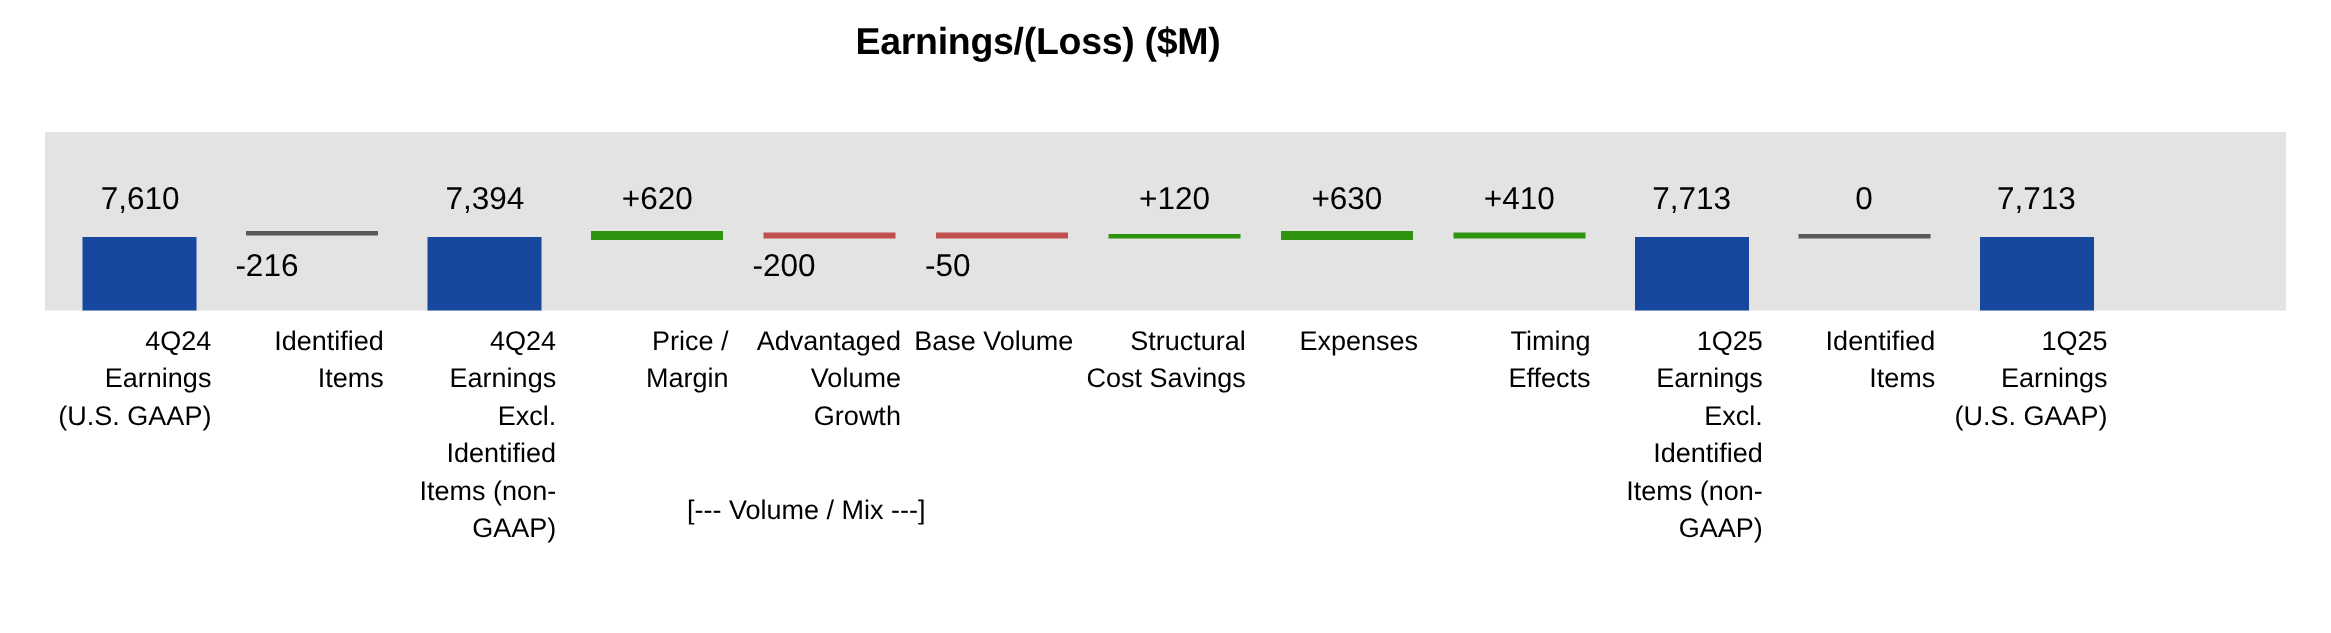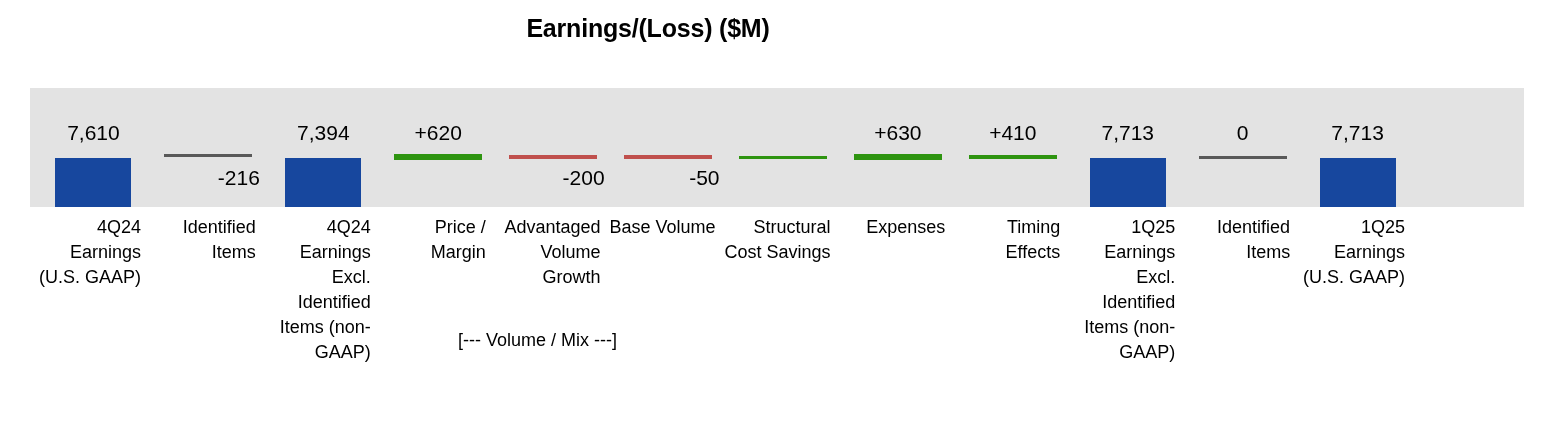--- a/index.html
+++ b/index.html
@@ -20,20 +20,21 @@
   #chart-title {
     position: absolute;
     top: 14px;
     left: 0;
     width: 1296px;
     text-align: center;
     font-size: 25px;
     font-weight: bold;
     letter-spacing: -0.2px;
     color: #000;
+    padding-left: 44px;
   }
 
   
   #plot-band {
     position: absolute;
     left: 30px;
     top: 88px;
     width: 1494px;
     height: 119px;
     background: #e3e3e3;
@@ -71,21 +72,21 @@
     font-size: 21px;
     line-height: 24px;
     white-space: nowrap;
   }
   
   .val-bottom {
     position: absolute;
     left: 0;
     width: 100%;
     top: 78px;
-    text-align: right;
+    text-align: left;
     font-size: 21px;
     line-height: 24px;
     white-space: nowrap;
   }
 
   
   .bar-total {
     position: absolute;
     bottom: 0;
     left: 50%;
@@ -173,20 +174,21 @@
     </div>
     <div class="col">
       <div class="band">
         <div class="val-bottom">-50</div>
         <div class="rule" style="background: rgb(192, 80, 77); height: 4px; top: 67px;"></div>
       </div>
       <div class="cat">Base Volume</div>
     </div>
     <div class="col">
       <div class="band">
+        <div class="val-top">+120</div>
         <div class="rule" style="background: rgb(46, 148, 16); height: 3px; top: 68px;"></div>
       </div>
       <div class="cat">Structural Cost Savings</div>
     </div>
     <div class="col">
       <div class="band">
         <div class="val-top">+630</div>
         <div class="rule" style="background: rgb(46, 148, 16); height: 6px; top: 66px;"></div>
       </div>
       <div class="cat">Expenses</div>

